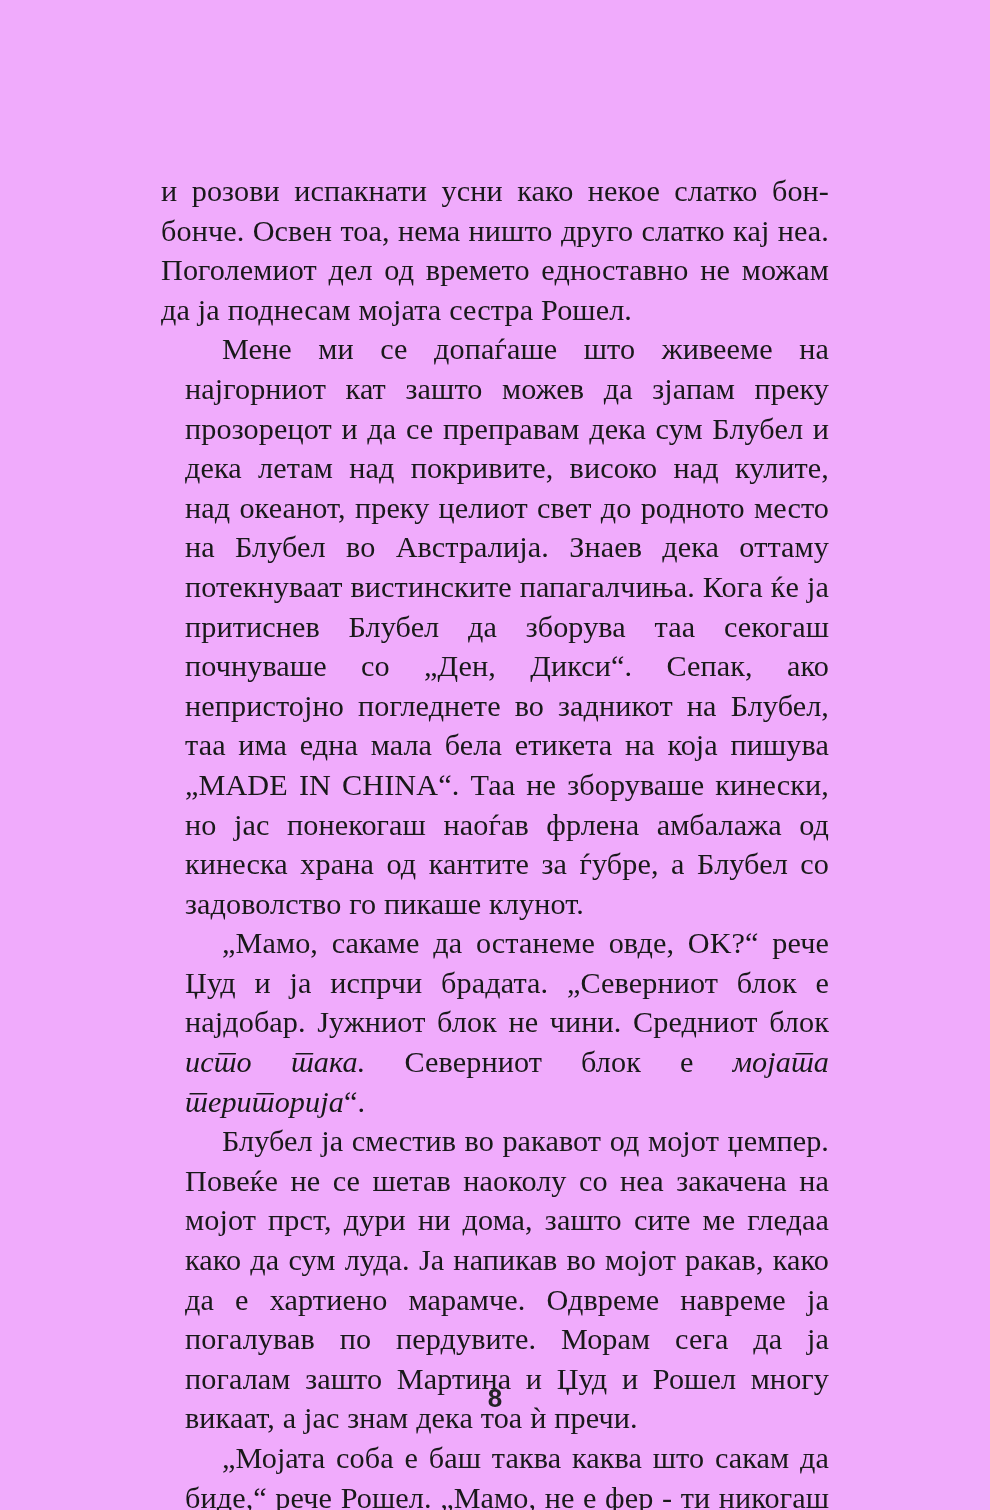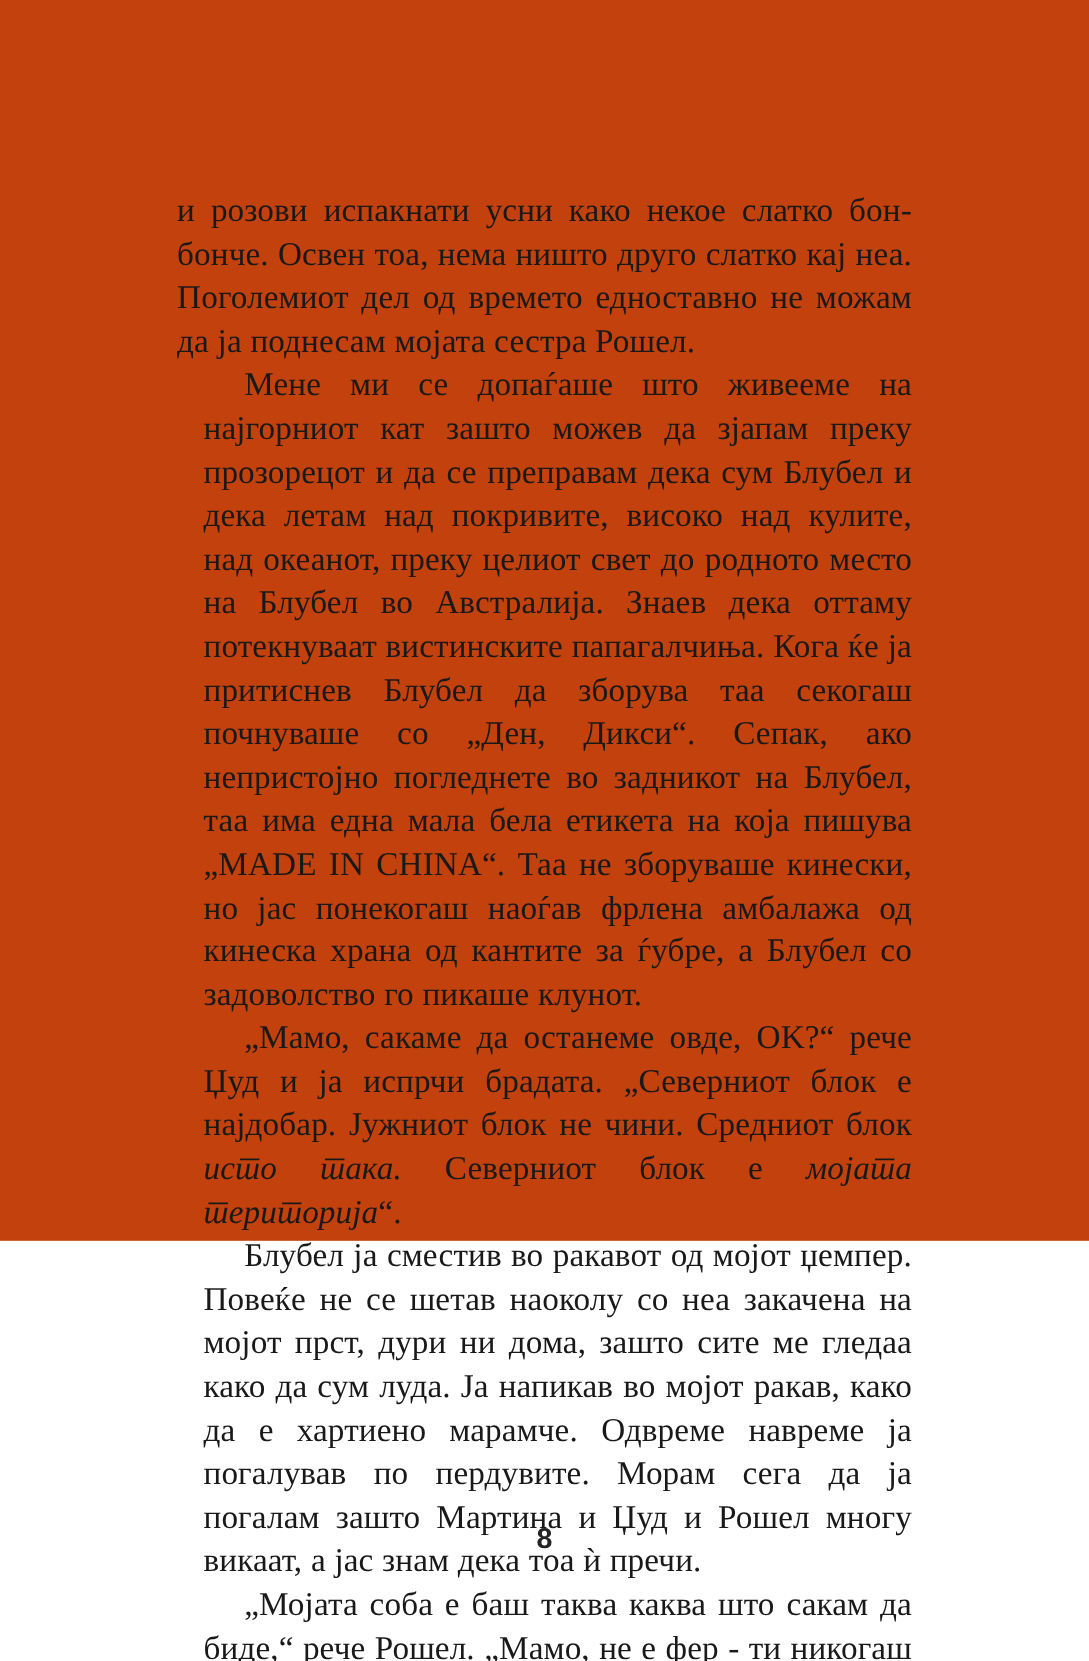--- a/index.html
+++ b/index.html
@@ -16,22 +16,22 @@
     font-family: "Liberation Serif", "DejaVu Serif", serif;
     color: #19191a;
     -webkit-font-smoothing: antialiased;
   }
 
   .page {
     position: absolute;
     left: 0;
     top: 0;
     width: 990px;
-    height: 1128px;
-    background: #c2410c;
+    height: 1510px;
+    background: #f0abfc;
   }
 
   .text-block {
     position: absolute;
     left: 161px;
     top: 172px;
     width: 668px;
   }
 
   .para {

